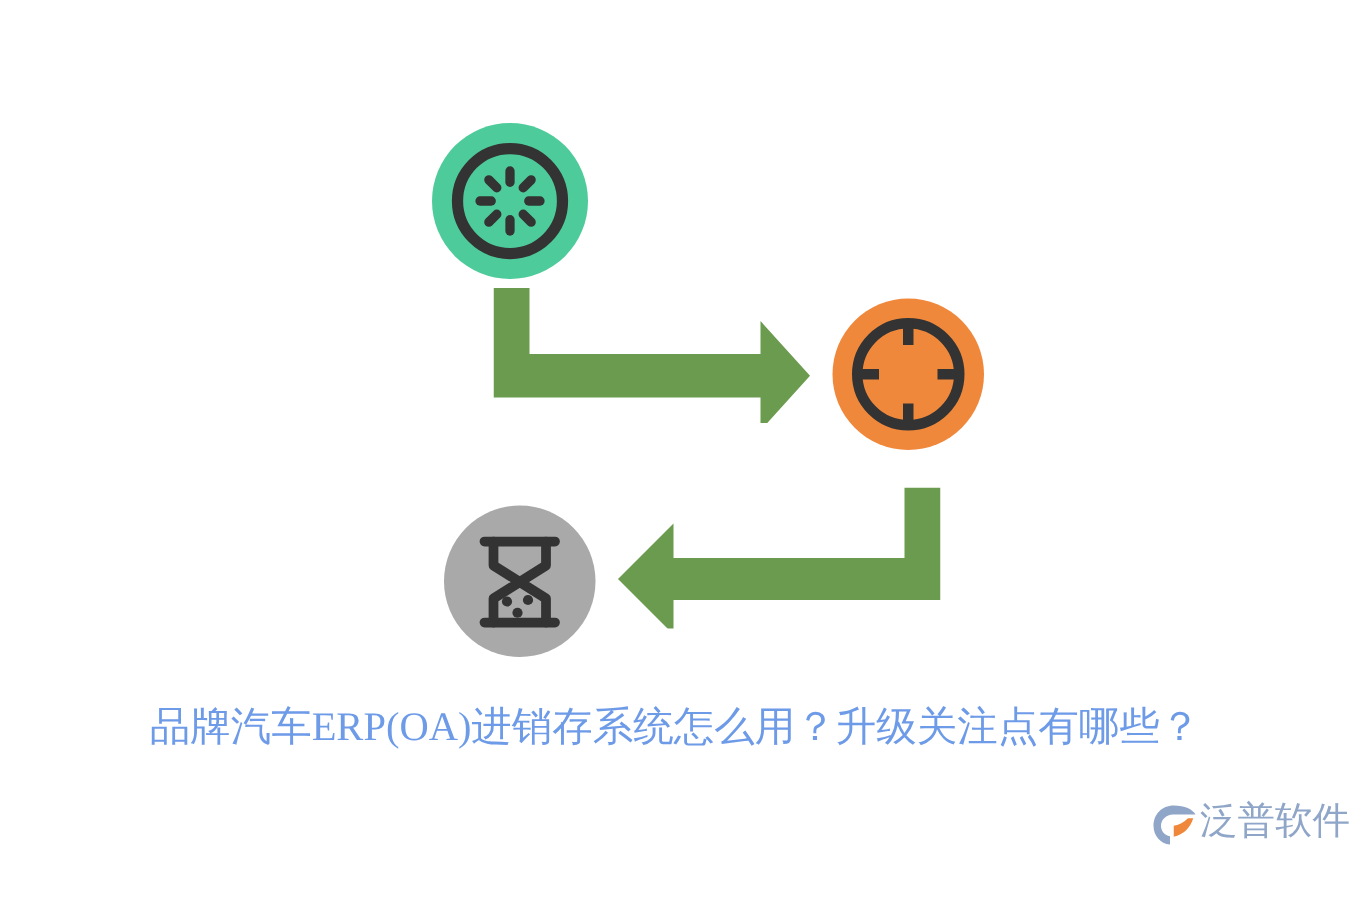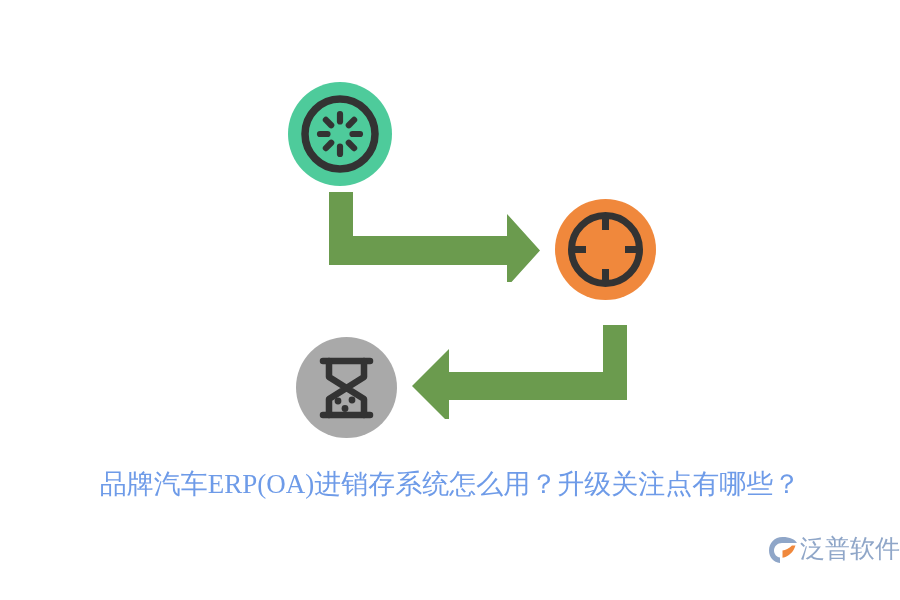--- a/index.html
+++ b/index.html
@@ -92,21 +92,21 @@
     height: 28px;
   }
   #watermark-logo svg { display: block; width: 100%; height: 100%; }
   #watermark-brand {
     position: absolute;
     left: 32px;
     top: 0px;
     font-size: 25px;
     line-height: 29px;
     color: #8FA6C8;
-    font-family: Liberation Serif, serif;
+    font-family: Liberation Mono, monospace;
     font-weight: normal;
     white-space: nowrap;
   }
   #watermark-url {
     position: absolute;
     left: 2px;
     top: 30px;
     font-size: 15px;
     line-height: 19px;
     color: #8FA6C8;

